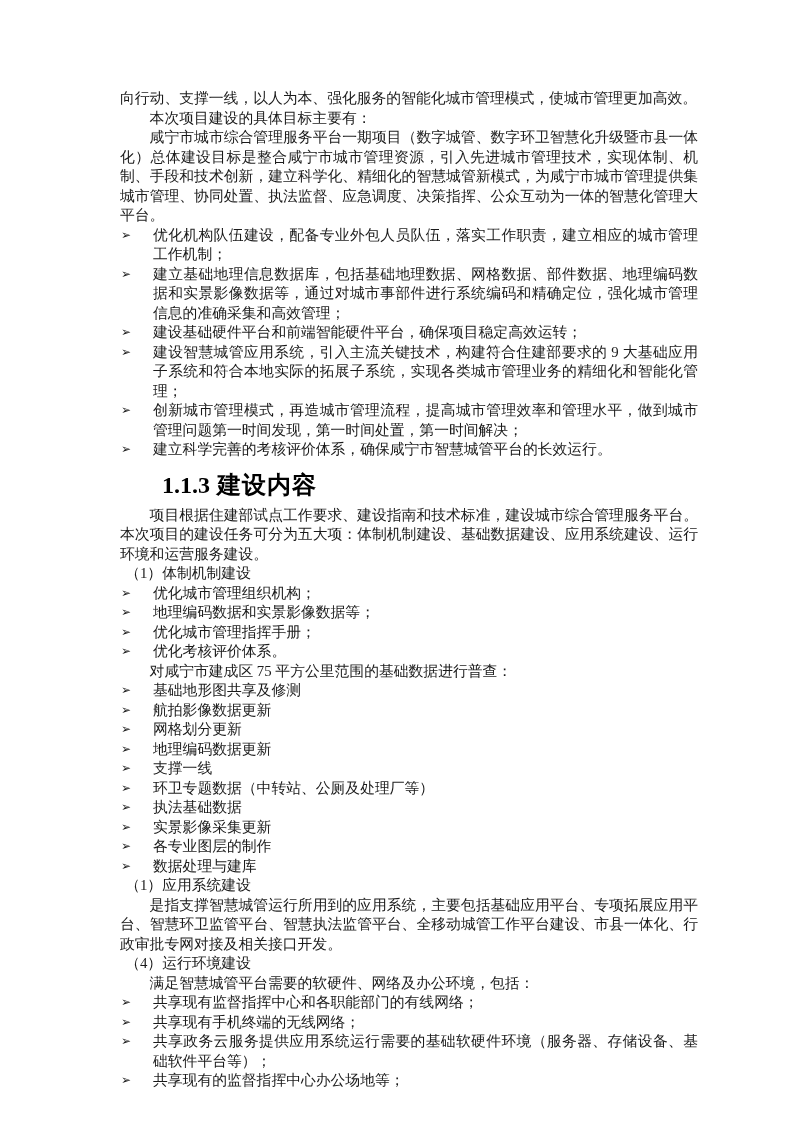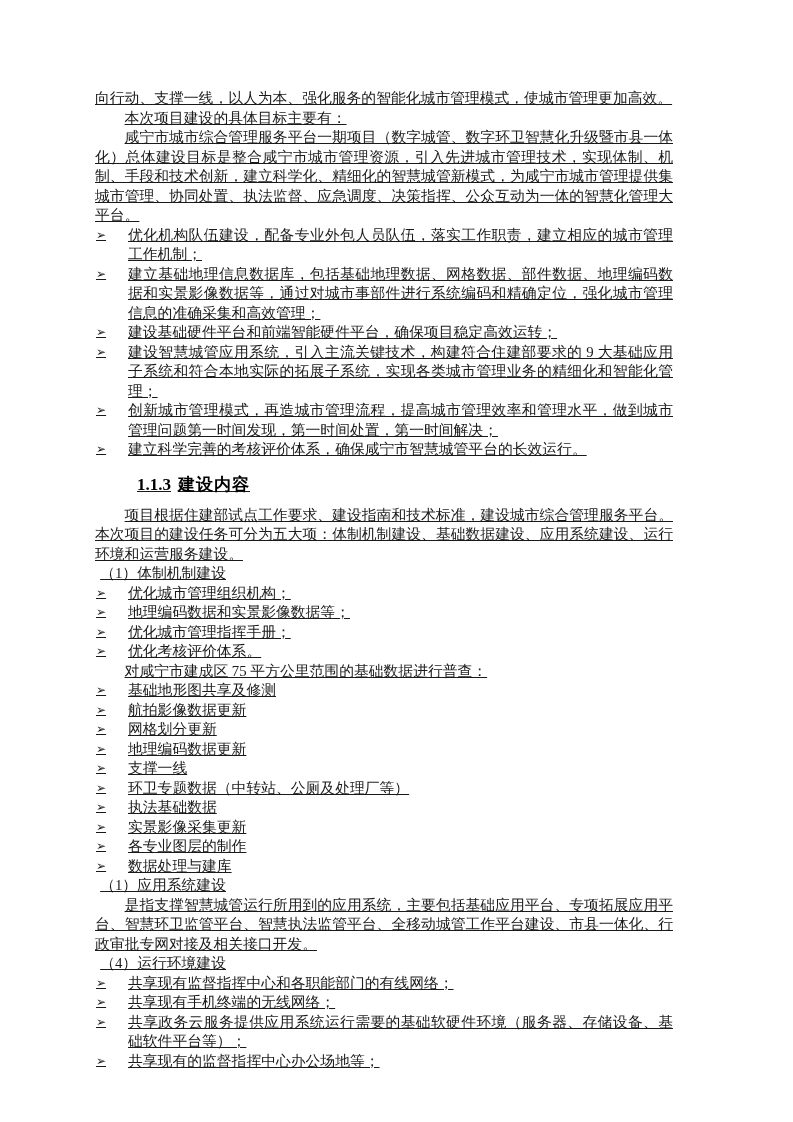--- a/index.html
+++ b/index.html
@@ -10,42 +10,41 @@
   .page {
     position: relative;
     width: 793px;
     height: 1122px;
     background: #ffffff;
     overflow: hidden;
     font-family: "Liberation Serif", "DejaVu Serif", serif;
   }
   .content {
     position: absolute;
-    left: 95px;
+    left: 120px;
     top: 89px;
     width: 578px;
     color: #1a1a1a;
     font-size: 14.8px;
     line-height: 19.5px;
     text-align: justify;
-    text-decoration: underline;
   }
   .para {
     margin: 0;
     padding: 0;
   }
   .para.indent {
     text-indent: 2em;
   }
   .para.subhead {
     text-indent: 0.35em;
   }
   .doc-heading {
     margin: 13px 0 9px 42px;
-    font-size: 17px;
+    font-size: 24px;
     line-height: 24px;
     font-weight: bold;
     color: #000000;
     text-align: left;
   }
   .doc-heading .h-num {
     font-family: "Liberation Serif", "DejaVu Serif", serif;
     margin-right: 7px;
   }
   .doc-heading .h-title {
@@ -157,20 +156,21 @@
         <span class="bullet-marker">➢</span>
         <span class="bullet-text">各专业图层的制作</span>
       </div>
       <div class="bullet-item">
         <span class="bullet-marker">➢</span>
         <span class="bullet-text">数据处理与建库</span>
       </div>
       <p class="para subhead">（1）应用系统建设</p>
       <p class="para indent">是指支撑智慧城管运行所用到的应用系统，主要包括基础应用平台、专项拓展应用平台、智慧环卫监管平台、智慧执法监管平台、全移动城管工作平台建设、市县一体化、行政审批专网对接及相关接口开发。</p>
       <p class="para subhead">（4）运行环境建设</p>
+      <p class="para indent">满足智慧城管平台需要的软硬件、网络及办公环境，包括：</p>
       <div class="bullet-item">
         <span class="bullet-marker">➢</span>
         <span class="bullet-text">共享现有监督指挥中心和各职能部门的有线网络；</span>
       </div>
       <div class="bullet-item">
         <span class="bullet-marker">➢</span>
         <span class="bullet-text">共享现有手机终端的无线网络；</span>
       </div>
       <div class="bullet-item">
         <span class="bullet-marker">➢</span>

